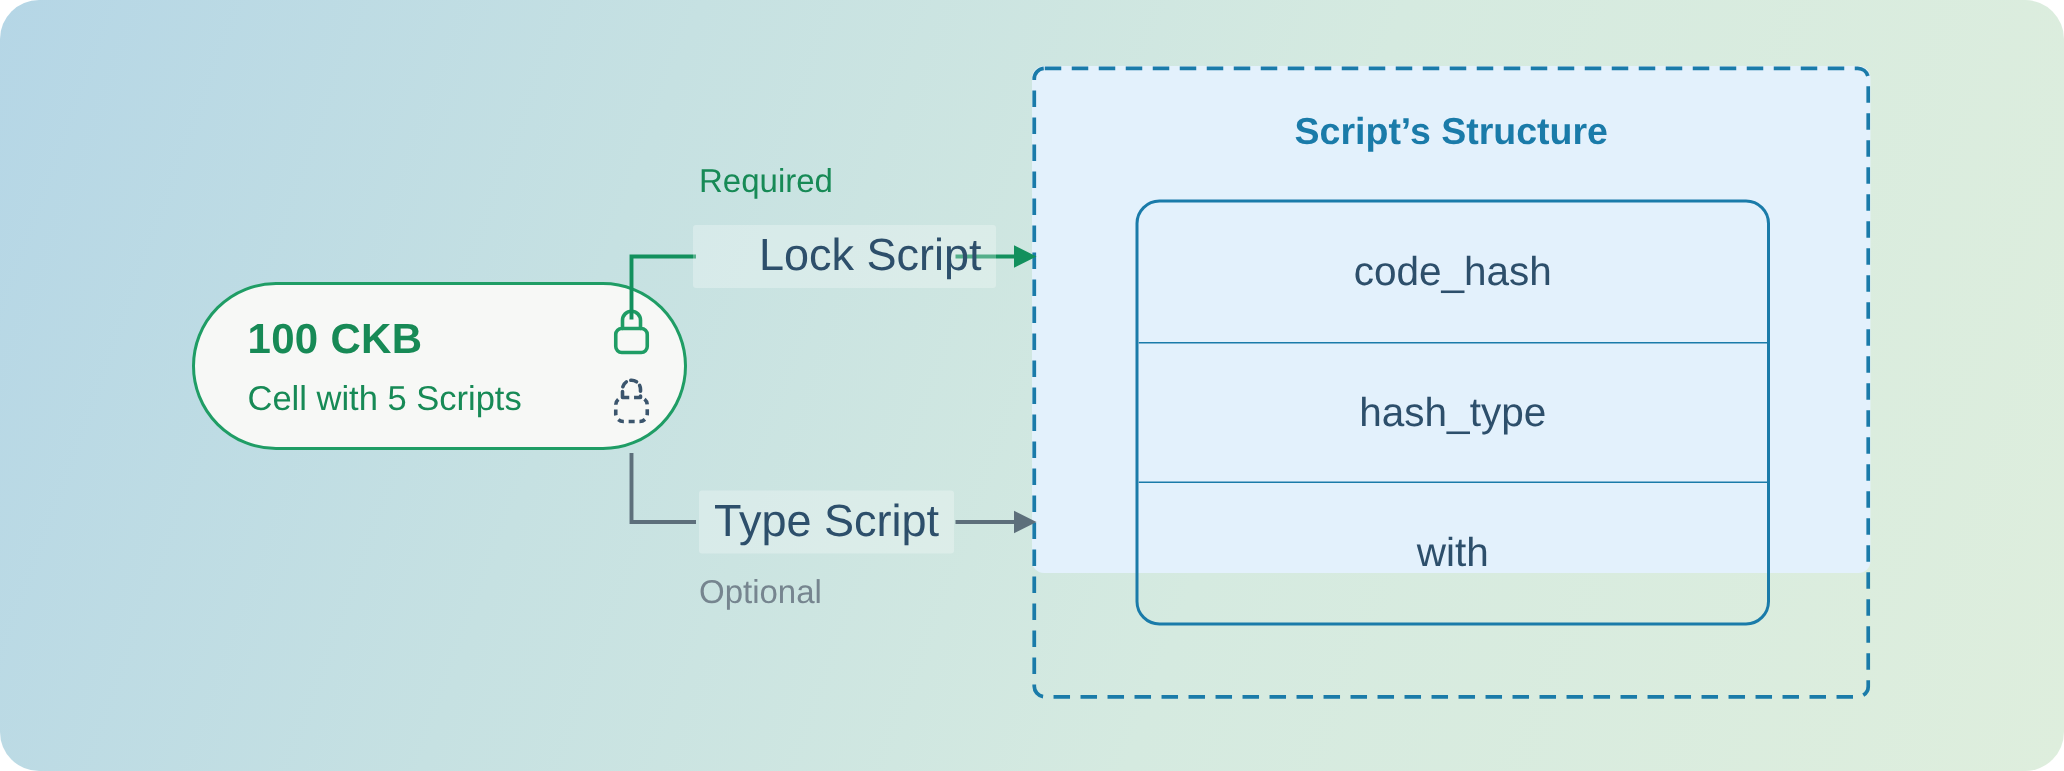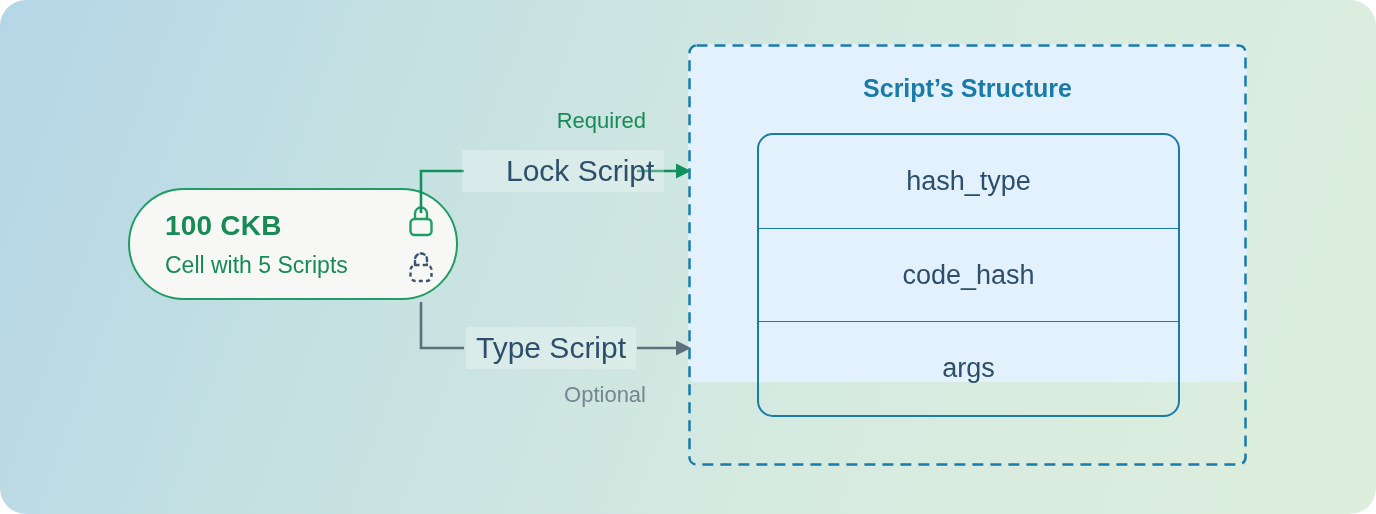--- a/index.html
+++ b/index.html
@@ -43,21 +43,21 @@
     font-size: 30px; color: #2d4f6b;
     background: rgba(255,255,255,0.28);
     padding: 4px 10px;
     border-radius: 2px;
     white-space: nowrap;
   }
   .lock-script-label { left: 462px; top: 150px; padding-left: 44px; }
   .type-script-label { left: 466px; top: 327px; }
   .label-small {
     position: absolute;
-    width: 180px; text-align: right;
+    width: 180px; text-align: left;
     font-size: 22px; white-space: nowrap;
   }
   .required-label { left: 466px; top: 108px; color: #178a56; }
   .optional-label { left: 466px; top: 382px; color: #76858f; }
 
   
   .structure-box {
     position: absolute;
     left: 688px; top: 44px;
     width: 559px; height: 338px;
@@ -115,23 +115,23 @@
       </svg>
     </span>
   </div>
 
   <div class="structure-box">
     <svg class="dash-border" width="559" height="422" viewBox="0 0 559 422" fill="none">
       <rect x="1.5" y="1.5" width="556" height="419" rx="7" stroke="#1a7ba9" stroke-width="2.5" stroke-dasharray="11 7"></rect>
     </svg>
     <div class="structure-title">Script’s Structure</div>
     <div class="fields-table">
+      <div class="field-row">code_hash</div>
       <div class="field-row">hash_type</div>
-      <div class="field-row">code_hash</div>
-      <div class="field-row">args</div>
+      <div class="field-row">with</div>
     </div>
   </div>
 
   <svg class="connector-overlay" width="1376" height="514" viewBox="0 0 1376 514" fill="none">
 
     <path d="M464 171 L421 171 L421 213" stroke="#12905d" stroke-width="2.6"></path>
 
     <line x1="637" y1="171" x2="676" y2="171" stroke="#12905d" stroke-width="2.6"></line>
     <polygon points="676,163.5 691,171 676,178.5" fill="#12905d"></polygon>
 

